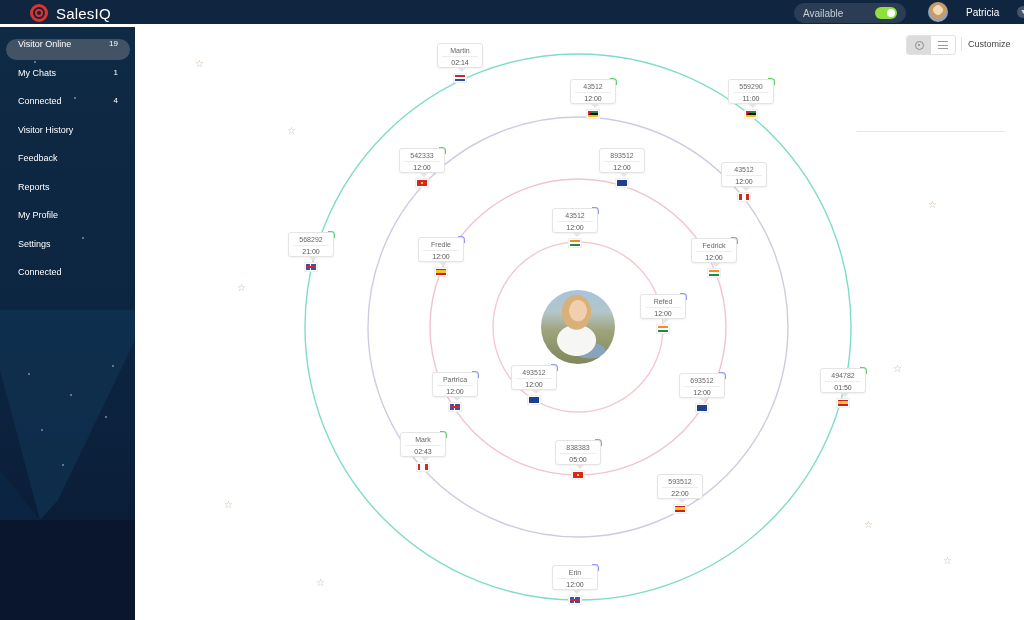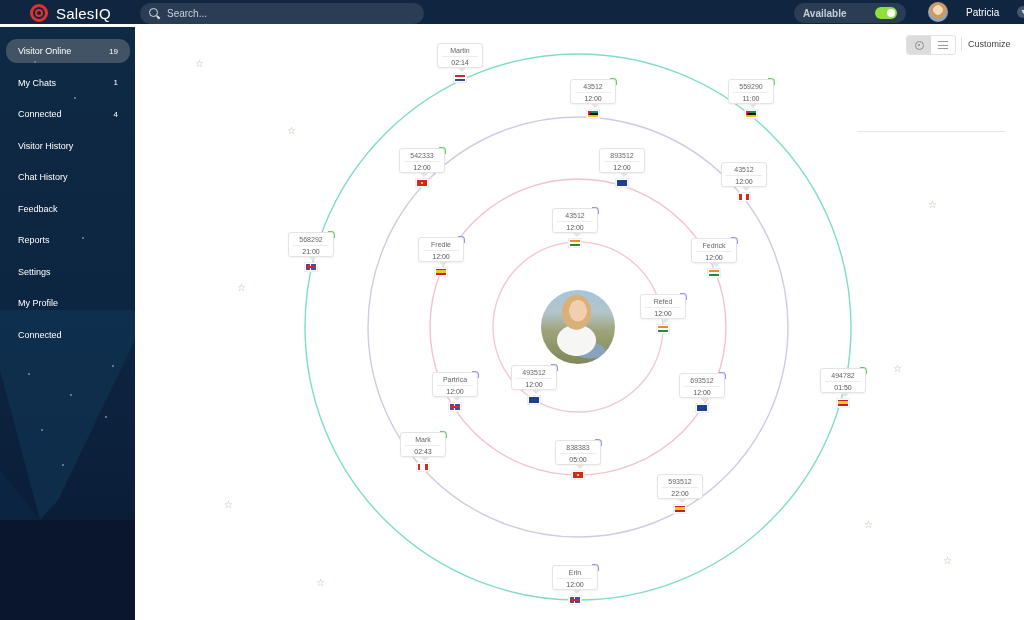--- a/index.html
+++ b/index.html
@@ -8,33 +8,33 @@
   .logo { position: absolute; left: 30px; top: 4px; display: flex; align-items: center; gap: 8px; }
   .logo-mark { width: 18px; height: 18px; border-radius: 50%; border: 3px solid #e0322e; position: relative; }
   .logo-mark::after { content: ""; position: absolute; left: 2px; top: 2px; width: 8px; height: 8px; border-radius: 50%; border: 2px solid #e0322e; box-sizing: border-box; }
   .logo-text { color: #ffffff; font-size: 15px; letter-spacing: 0.2px; }
   .search { position: absolute; left: 140px; top: 3px; width: 284px; height: 21px; background: #2a3d55; border-radius: 11px; display: flex; align-items: center; padding-left: 9px; gap: 7px; }
   .search-icon { width: 11px; height: 11px; position: relative; }
   .search-icon::before { content: ""; position: absolute; left: 0; top: 0; width: 7px; height: 7px; border: 1.5px solid #d6dde6; border-radius: 50%; }
   .search-icon::after { content: ""; position: absolute; left: 8px; top: 7px; width: 4px; height: 1.5px; background: #d6dde6; transform: rotate(45deg); transform-origin: left center; }
   .search-input { background: transparent; border: none; outline: none; color: #c8d1dc; font-size: 10px; font-family: "Liberation Sans", sans-serif; width: 240px; }
   .search-input::placeholder { color: #c8d1dc; }
-  .status-pill { position: absolute; left: 794px; top: 3px; width: 112px; height: 20px; background: #2a3d55; border-radius: 10px; display: flex; align-items: center; padding-left: 9px; font-weight: bold; }
+  .status-pill { position: absolute; left: 794px; top: 3px; width: 112px; height: 20px; background: #2a3d55; border-radius: 10px; display: flex; align-items: center; padding-left: 9px; }
   .status-label { color: #c7ced8; font-size: 10px; }
   .toggle { position: absolute; right: 9px; top: 4px; width: 22px; height: 12px; background: #8ee03a; border-radius: 6px; }
   .toggle::after { content: ""; position: absolute; right: 2px; top: 2px; width: 8px; height: 8px; border-radius: 50%; background: #ffffff; }
   .user { position: absolute; left: 928px; top: 2px; display: flex; align-items: center; gap: 18px; }
   .user-avatar { width: 20px; height: 20px; border-radius: 50%; background: radial-gradient(circle at 50% 40%, #f3d9b5 0 30%, #c89c6a 31% 55%, #8fa4b8 56%); }
   .user-name { color: #ffffff; font-size: 10px; }
   .user-caret { width: 12px; height: 12px; border-radius: 50%; background: #44566c; color: #cfd7e1; font-size: 7px; line-height: 12px; text-align: center; }
 
   .sidebar { position: absolute; left: 0; top: 27px; width: 135px; height: 593px; background: linear-gradient(180deg, #0f2a45 0%, #0c2440 55%, #0a1a33 100%); overflow: hidden; }
   .sidebar-deco { position: absolute; left: 0; top: 283px; width: 135px; height: 310px; }
   .nav { position: absolute; left: 0; top: 12px; width: 135px; }
-  .nav-item { position: relative; height: 21px; margin: 0 5px 7.5px 6px; border-radius: 11px; display: flex; align-items: center; padding: 12px 12px; color: #ffffff; font-size: 9px; cursor: pointer; }
+  .nav-item { position: relative; height: 21px; margin: 0 5px 7.5px 6px; border-radius: 11px; display: flex; padding: 0 12px; color: #ffffff; font-size: 9px; cursor: pointer; }
   .nav-item.active { background: #415365; }
   .nav-count { margin-left: auto; font-size: 8px; color: #ffffff; }
   .dot { position: absolute; width: 2px; height: 2px; border-radius: 50%; background: #7d8fa6; }
 
   .main { position: absolute; left: 135px; top: 27px; width: 889px; height: 593px; background: #ffffff; }
   .view-toggle { position: absolute; left: 771px; top: 8px; display: flex; border: 1px solid #e2e2e2; border-radius: 3px; overflow: hidden; }
   .vt-btn { width: 24px; height: 18px; display: flex; align-items: center; justify-content: center; color: #9a9a9a; font-size: 10px; cursor: pointer; }
   .vt-btn.active { background: #dcdcdc; }
   .vt-radar { width: 9px; height: 9px; border: 1.5px solid #8d8d8d; border-radius: 50%; position: relative; }
   .vt-radar::after { content: ""; position: absolute; left: 2px; top: 2px; width: 2px; height: 2px; border-radius: 50%; background: #8d8d8d; }
@@ -68,24 +68,20 @@
   .node-flag { position: absolute; left: 17px; top: 31px; width: 12px; height: 8px; border: 1px solid #fff; box-shadow: 0 0 0 1px #eee; }
 </style>
 </head>
 <body>
 
 <div class="topbar">
   <div class="logo">
     <span class="logo-mark"></span>
     <span class="logo-text">SalesIQ</span>
   </div>
-  <div class="search">
-    <span class="search-icon"></span>
-    <input class="search-input" placeholder="Search..." style="">
-  </div>
   <div class="status-pill">
     <span class="status-label">Available</span>
     <span class="toggle"></span>
   </div>
   <div class="user">
     <span class="user-avatar"></span>
     <span class="user-name">Patricia</span>
     <span class="user-caret">▼</span>
   </div>
 </div>
@@ -106,33 +102,30 @@
       <span class="nav-count">1</span>
     </div>
     <div class="nav-item">
       <span>Connected</span>
       <span class="nav-count">4</span>
     </div>
     <div class="nav-item">
       <span>Visitor History</span>
     </div>
     <div class="nav-item">
-      <span>Chat History</span>
-    </div>
-    <div class="nav-item">
       <span>Feedback</span>
     </div>
     <div class="nav-item">
       <span>Reports</span>
     </div>
     <div class="nav-item">
+      <span>My Profile</span>
+    </div>
+    <div class="nav-item">
       <span>Settings</span>
-    </div>
-    <div class="nav-item">
-      <span>My Profile</span>
     </div>
     <div class="nav-item">
       <span>Connected</span>
     </div>
   </div>
   <span class="dot" style="left:34px;top:34px"></span>
   <span class="dot" style="left:74px;top:70px"></span>
   <span class="dot" style="left:82px;top:210px"></span>
   <span class="dot" style="left:28px;top:346px"></span>
   <span class="dot" style="left:112px;top:338px"></span>

